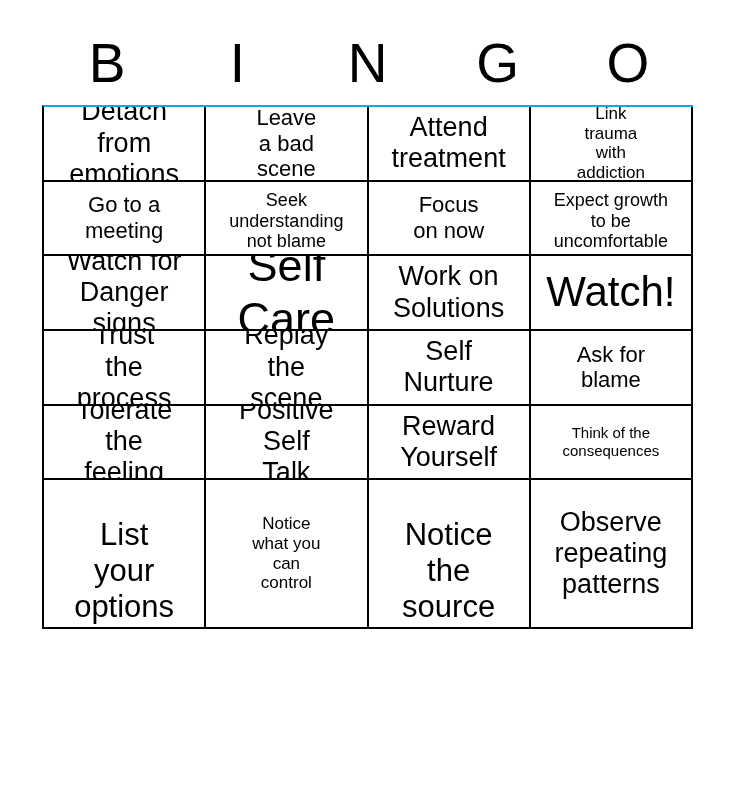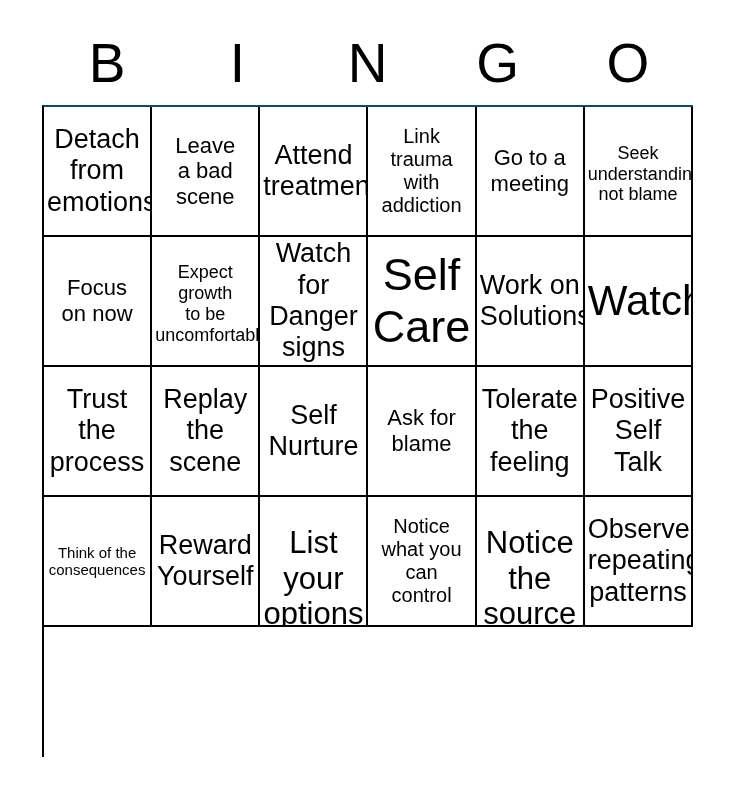--- a/index.html
+++ b/index.html
@@ -43,26 +43,26 @@
     letter-spacing: 0;
     color: #000000;
   }
 
   
   #grid {
     position: absolute;
     left: 42px;
     top: 105px;
     width: 651px;
-    height: 652px;
+    height: 524px;
     border-left: 2px solid #000000;
-    border-top: 2px solid #0c4a6e;
+    border-top: 2px solid #0ea5e9;
     box-sizing: border-box;
     display: grid;
-    grid-template-columns: repeat(6, 1fr);
+    grid-template-columns: repeat(4, 1fr);
     grid-template-rows: repeat(5, 1fr);
   }
   .cell {
     border-right: 2px solid #000000;
     border-bottom: 2px solid #000000;
     box-sizing: border-box;
     display: flex;
     align-items: center;
     justify-content: center;
     text-align: center;
@@ -73,21 +73,21 @@
     display: block;
     width: 100%;
     line-height: 1.16;
     white-space: pre-line;
     word-break: normal;
   }
 
   
   .fs-xs   { font-size: 15px; }
   .fs-sm   { font-size: 18px; margin-top: 6px; }
-  .fs-md   { font-size: 20px; }
+  .fs-md   { font-size: 17px; }
   .fs-lg   { font-size: 27px; }
   .fs-xl   { font-size: 31px; margin-top: 35px; }
   .fs-xxl  { font-size: 22px; }
   .fs-free { font-size: 42px; }
   .fs-huge { font-size: 45px; }
 </style>
 </head>
 <body>
 
 <div id="bingo-card">
@@ -181,27 +181,27 @@
         <span class="cell-text fs-lg">Tolerate
 the
 feeling</span>
       </div>
     <div class="cell">
         <span class="cell-text fs-lg">Positive
 Self
 Talk</span>
       </div>
     <div class="cell">
+        <span class="cell-text fs-lg">Reward
+Yourself</span>
+      </div>
+
+    <div class="cell">
         <span class="cell-text fs-xs">Think of the
 consequences</span>
-      </div>
-
-    <div class="cell">
-        <span class="cell-text fs-lg">Reward
-Yourself</span>
       </div>
     <div class="cell">
         <span class="cell-text fs-xl">List
 your
 options</span>
       </div>
     <div class="cell">
         <span class="cell-text fs-md">Notice
 what you
 can

